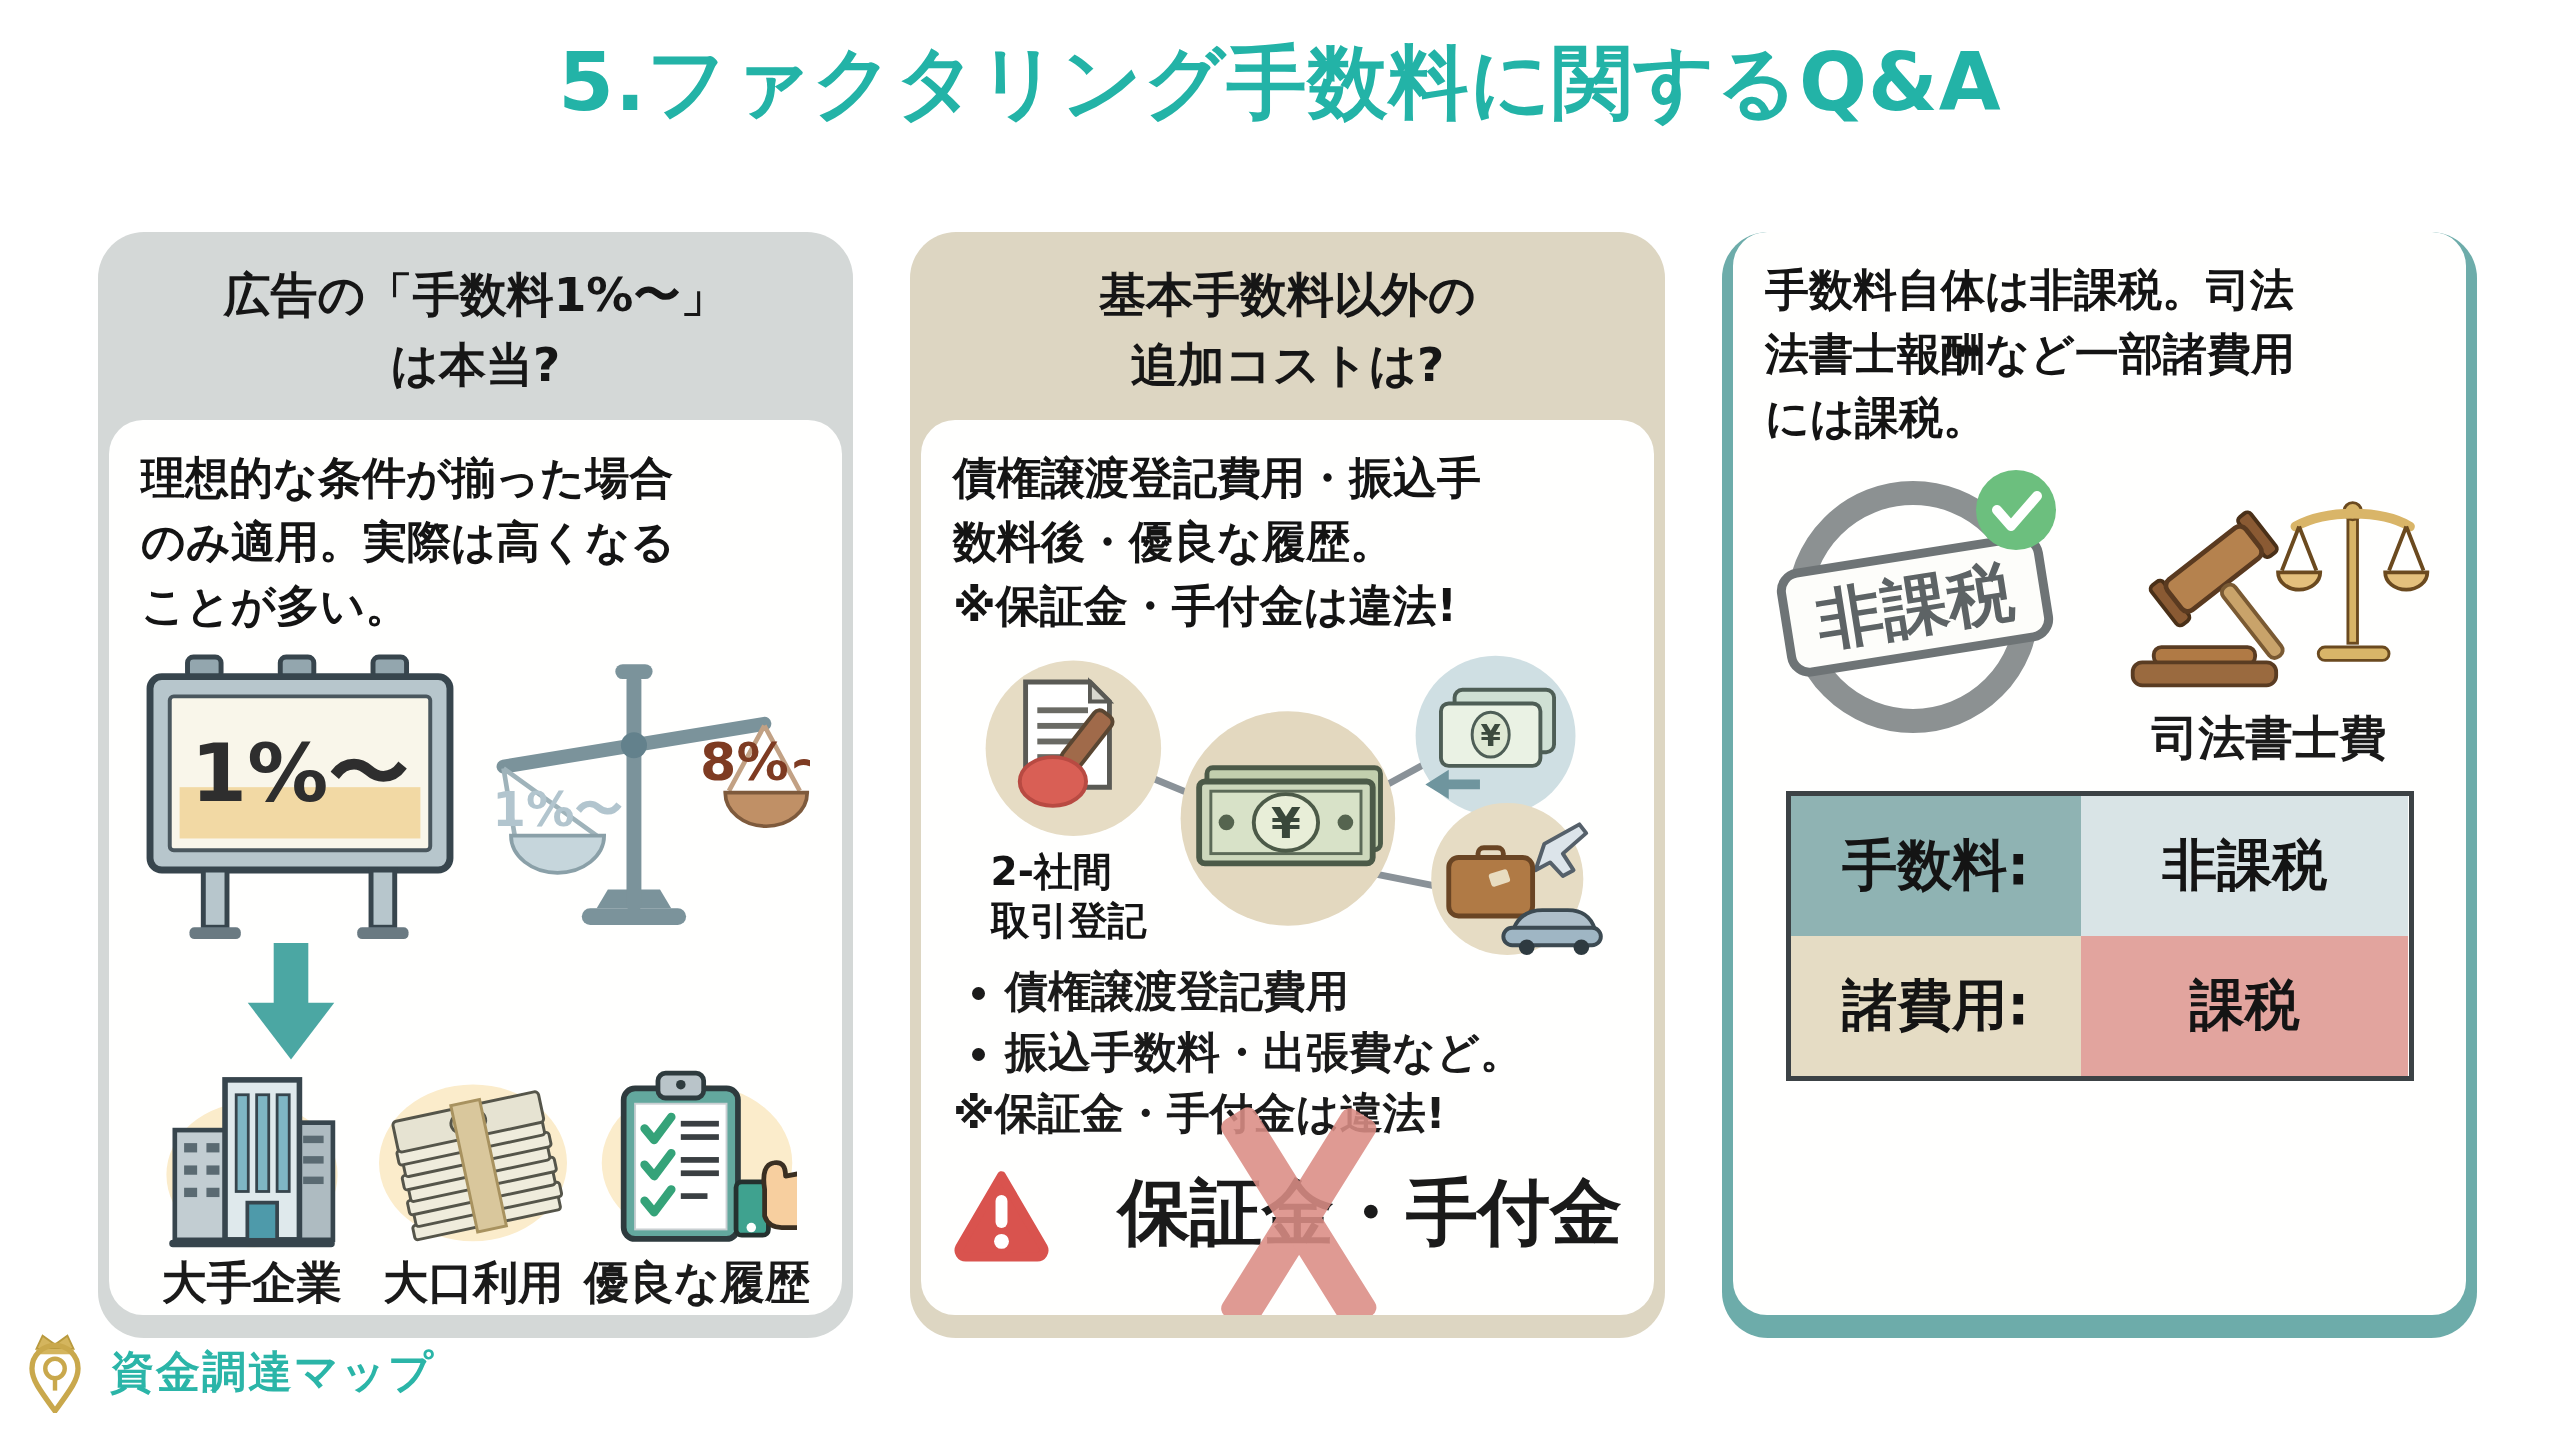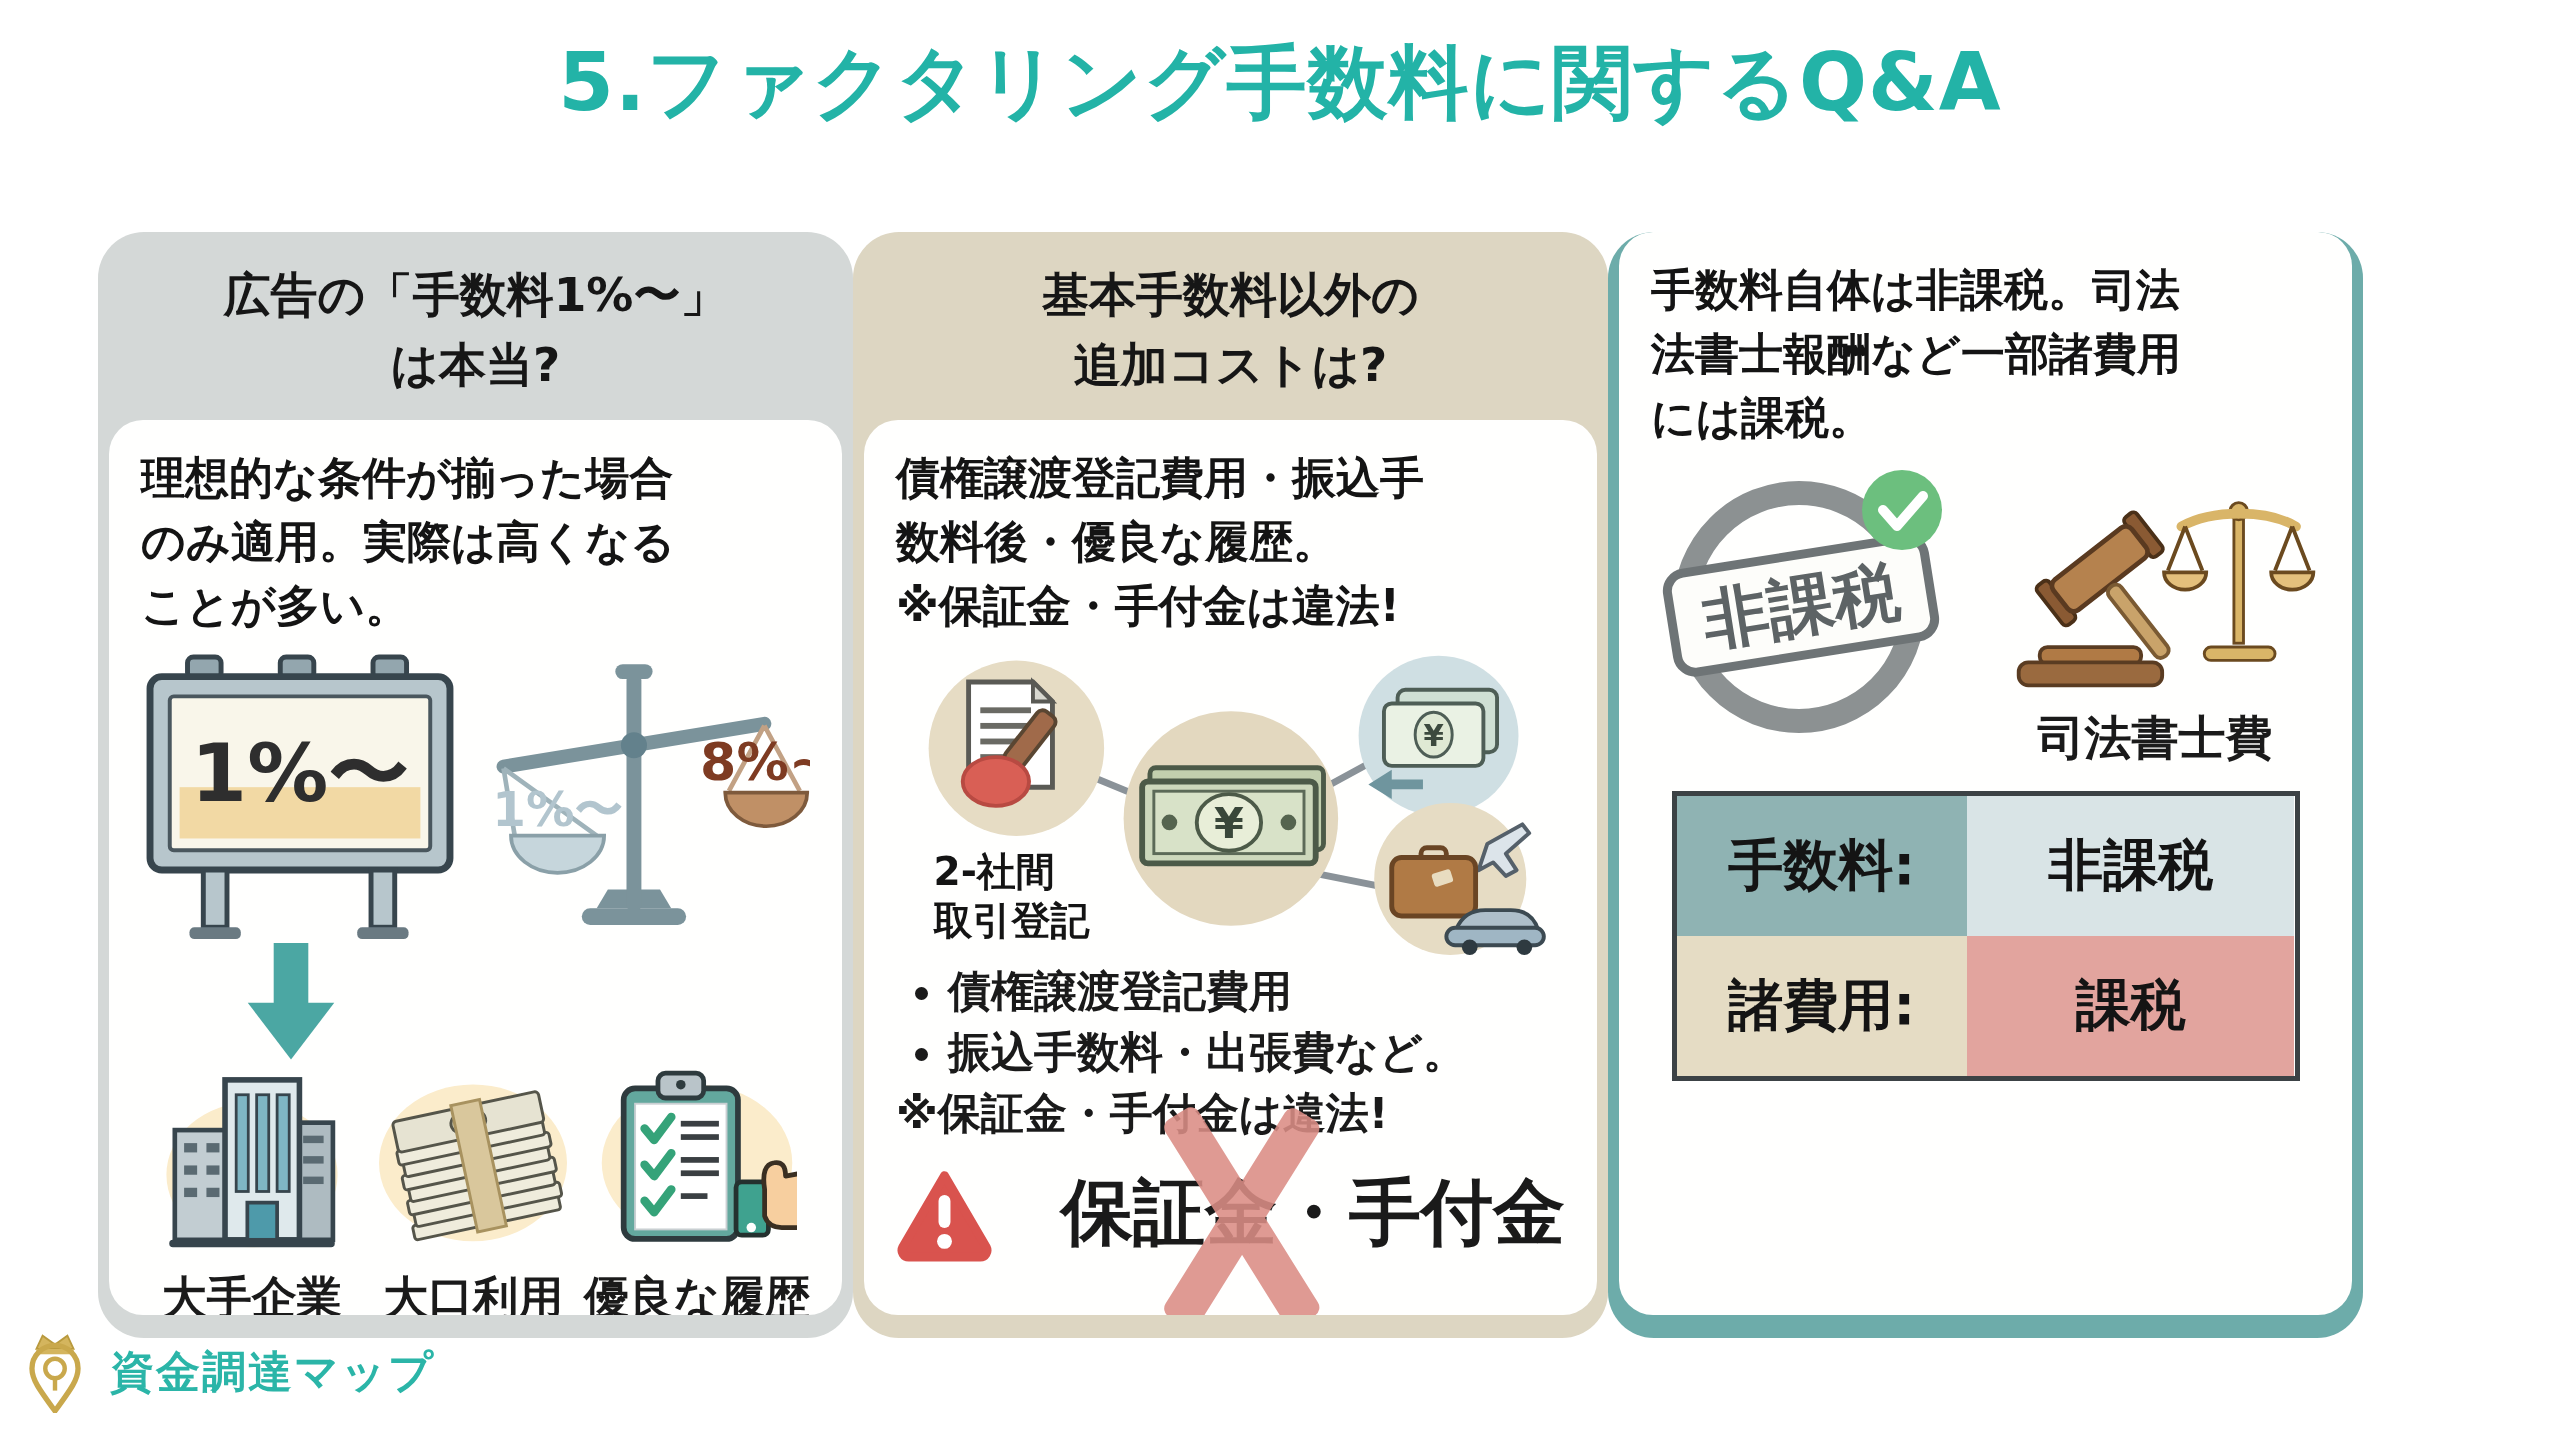--- a/index.html
+++ b/index.html
@@ -11,40 +11,40 @@
   }
   *{box-sizing:border-box;}
   html,body{margin:0;padding:0;}
   body{width:2560px;height:1429px;background:#ffffff;
        font-family:"DejaVu Sans","Liberation Sans",sans-serif;color:var(--ink);}
   .canvas{position:relative;width:2560px;height:1429px;overflow:hidden;background:#ffffff;}
 
   .page-title{position:absolute;top:30px;left:0;width:100%;margin:0;text-align:center;
     font-size:80px;font-weight:800;color:var(--title-color);letter-spacing:1px;}
 
-  .cards-row{position:absolute;top:232px;left:98px;display:flex;}
+  .cards-row{position:absolute;top:232px;left:98px;display:flex;gap:57px;}
   .card{flex:0 0 755px;width:755px;height:1106px;border-radius:46px;display:flex;flex-direction:column;
     padding:0 11px 23px 11px;}
   .card--ad{background:var(--card-ad-bg);}
   .card--costs{background:var(--card-costs-bg);}
   .card--tax{background:var(--card-tax-bg);}
 
   .card-question{min-height:188px;display:flex;align-items:center;justify-content:center;
     text-align:center;font-size:47px;font-weight:800;line-height:1.5;color:#161616;
     white-space:pre-line;padding:14px 4px 6px 4px;}
   .card-body{background:var(--panel-bg);border-radius:34px;flex:1;position:relative;
     padding:26px 32px 14px 32px;overflow:hidden;}
   .answer{margin:0;font-size:44px;font-weight:800;line-height:1.45;white-space:pre-line;color:#141414;}
 
   
   .illo-row{display:flex;justify-content:space-between;align-items:flex-start;margin-top:14px;height:296px;}
   .down-arrow-wrap{height:118px;margin-top:-4px;padding-left:104px;}
   .conditions-row{display:flex;margin-top:4px;}
   .condition{flex:1;display:flex;flex-direction:column;align-items:center;}
-  .condition-label{font-size:45px;font-weight:800;margin-top:17px;white-space:nowrap;}
+  .condition-label{font-size:45px;font-weight:800;margin-top:2px;white-space:nowrap;}
 
   
   .bullet-list{margin:2px 0 0 6px;padding-left:46px;list-style:disc;}
   .bullet-list li{font-size:43px;font-weight:800;line-height:1.42;}
   .bullet-note{margin:2px 0 0 0;font-size:43px;font-weight:800;}
   .warning-row{position:relative;display:flex;align-items:center;gap:30px;margin-top:16px;}
   .warning-text{font-size:72px;font-weight:800;white-space:nowrap;margin-left:38px;}
   .cross-overlay{position:absolute;left:252px;top:-58px;pointer-events:none;}
 
   

